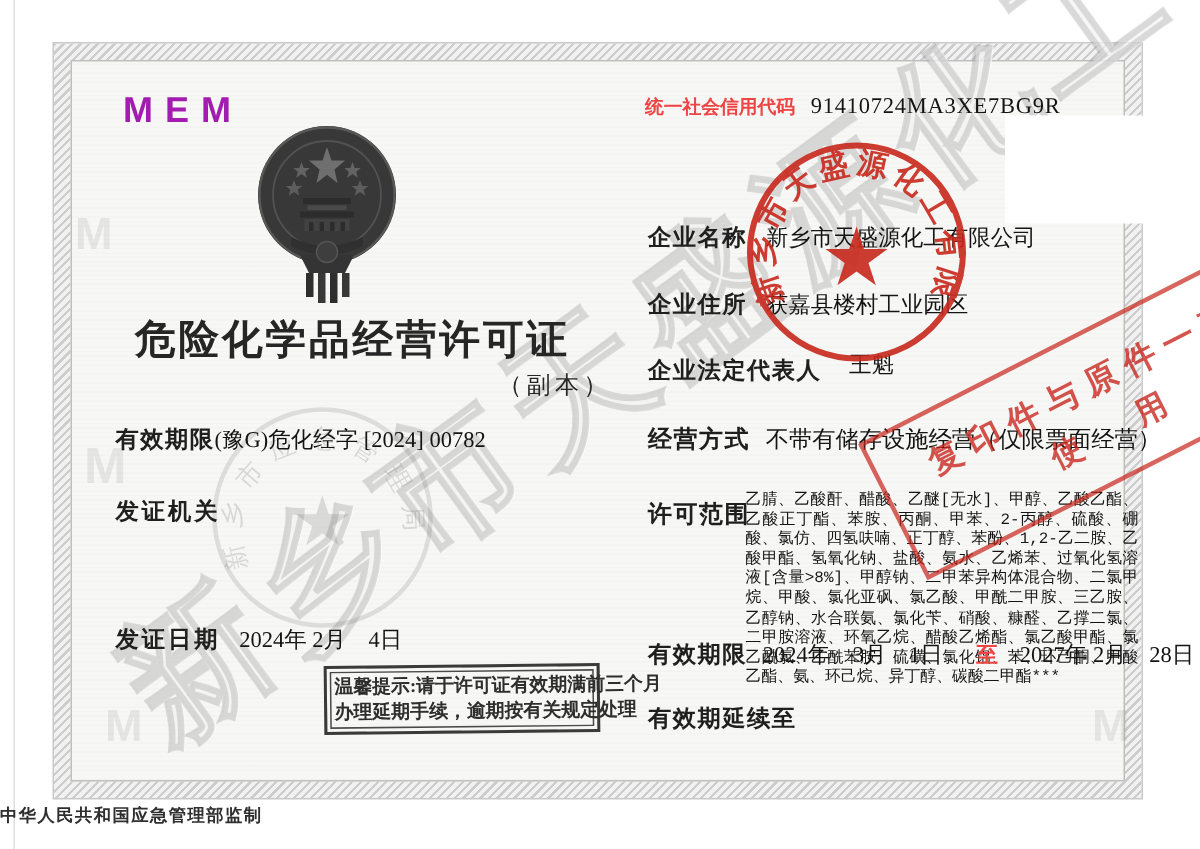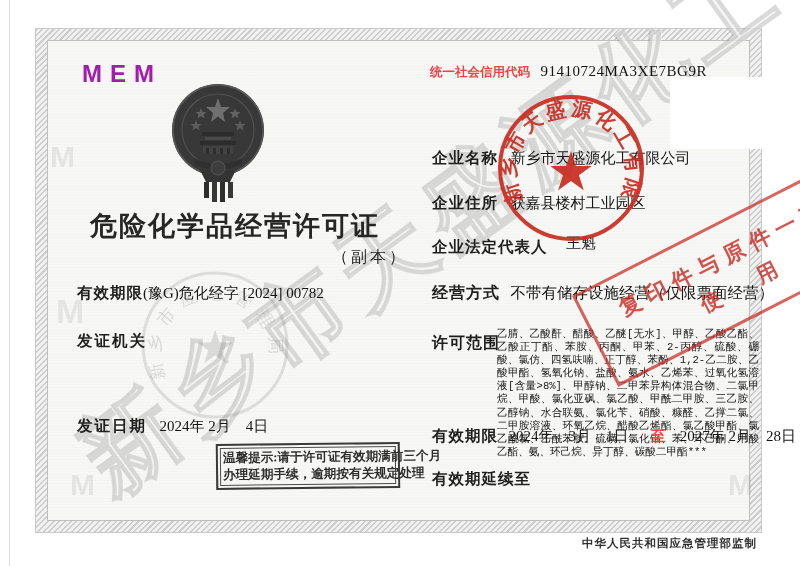--- a/index.html
+++ b/index.html
@@ -84,21 +84,21 @@
     position:absolute;left:572px;top:296px;width:300px;height:96px;z-index:6;
     transform:rotate(-27deg);transform-origin:0 0;
     border:3px solid rgba(200,35,25,0.70);
     color:rgba(200,35,25,0.78);
     font-family:"Liberation Serif", serif;font-weight:bold;
     display:flex;flex-direction:column;justify-content:center;align-items:center;
   }
   .copy-stamp .l1{font-size:22px;letter-spacing:7px;white-space:nowrap;}
   .copy-stamp .l2{font-size:21px;letter-spacing:42px;white-space:nowrap;margin-top:4px;padding-left:42px;}
   .footer{
-    position:absolute;left:0;top:536px;width:757px;text-align:right;
+    position:absolute;left:0;top:536px;width:757px;text-align:left;
     font-weight:bold;font-size:11.5px;letter-spacing:1px;color:#2f2f2f;z-index:3;
   }
 </style>
 </head>
 <body>
 
 <div class="scan-edge"></div>
 
 <div class="frame">
   <div class="frame-inner"></div>

